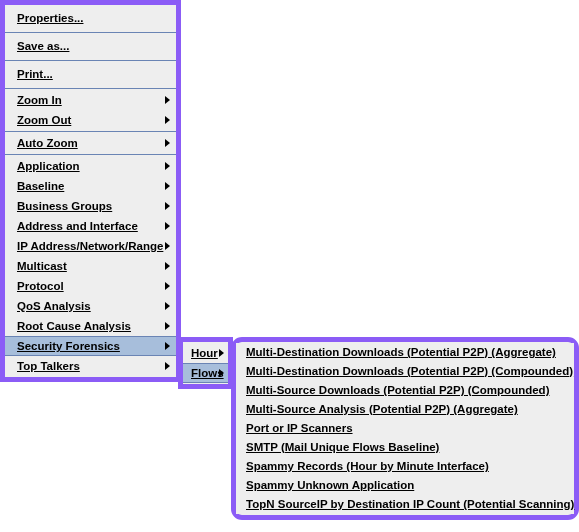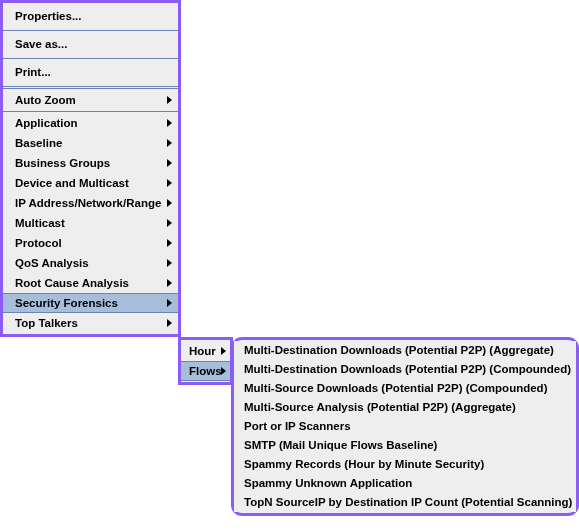--- a/index.html
+++ b/index.html
@@ -12,23 +12,24 @@
     height: 532px;
     position: relative;
     overflow: hidden;
     font-family: "Liberation Sans", sans-serif;
   }
 
   
   .menu {
     position: absolute;
     background: #eeeeee;
-    border: 3px solid #8b5cf6;
+    border: 5px solid #8b5cf6;
     box-sizing: border-box;
     padding: 1px 0;
+    text-decoration: underline;
   }
 
   .menu-item {
     position: relative;
     height: 20px;
     line-height: 20px;
     box-sizing: border-box;
     font-size: 11.5px;
     font-weight: bold;
     color: #000000;
@@ -112,20 +113,30 @@
       <span>Save as...</span>
     </div>
     <div class="separator"></div>
     <div class="menu-item">
       <span>Print...</span>
     </div>
   </div>
 
   <div class="separator"></div>
 
+  <div class="group-b">
+    <div class="menu-item">
+      <span>Zoom In</span>
+      <span class="arrow"></span>
+    </div>
+    <div class="menu-item">
+      <span>Zoom Out</span>
+      <span class="arrow"></span>
+    </div>
+  </div>
 
   <div class="separator"></div>
 
   <div class="group-b">
     <div class="menu-item">
       <span>Auto Zoom</span>
       <span class="arrow"></span>
     </div>
   </div>
 
@@ -138,21 +149,21 @@
     </div>
     <div class="menu-item">
       <span>Baseline</span>
       <span class="arrow"></span>
     </div>
     <div class="menu-item">
       <span>Business Groups</span>
       <span class="arrow"></span>
     </div>
     <div class="menu-item">
-      <span>Device and Multicast</span>
+      <span>Address and Interface</span>
       <span class="arrow"></span>
     </div>
     <div class="menu-item">
       <span>IP Address/Network/Range</span>
       <span class="arrow"></span>
     </div>
     <div class="menu-item">
       <span>Multicast</span>
       <span class="arrow"></span>
     </div>
@@ -203,21 +214,21 @@
   <div class="menu-item">
     <span>Multi-Source Analysis (Potential P2P) (Aggregate)</span>
   </div>
   <div class="menu-item">
     <span>Port or IP Scanners</span>
   </div>
   <div class="menu-item">
     <span>SMTP (Mail Unique Flows Baseline)</span>
   </div>
   <div class="menu-item">
-    <span>Spammy Records (Hour by Minute Security)</span>
+    <span>Spammy Records (Hour by Minute Interface)</span>
   </div>
   <div class="menu-item">
     <span>Spammy Unknown Application</span>
   </div>
   <div class="menu-item">
     <span>TopN SourceIP by Destination IP Count (Potential Scanning)</span>
   </div>
 </div>
 
 </body></html>

